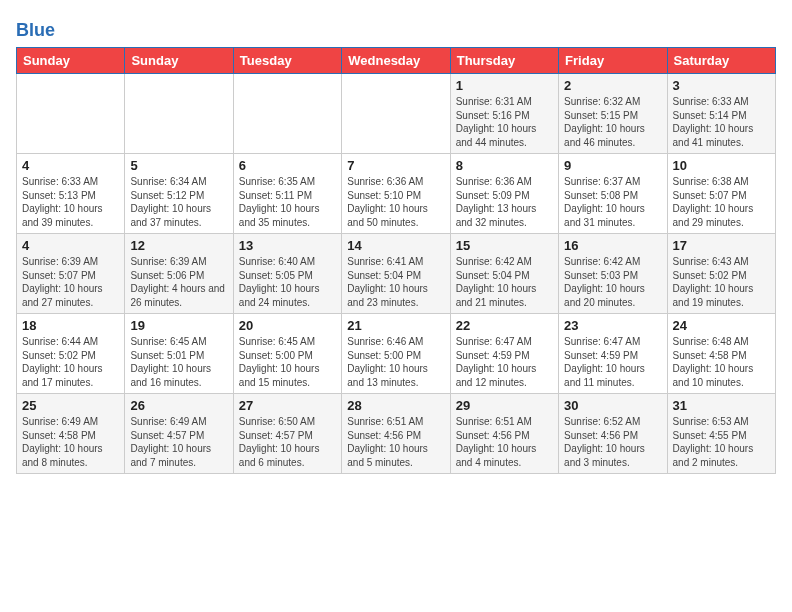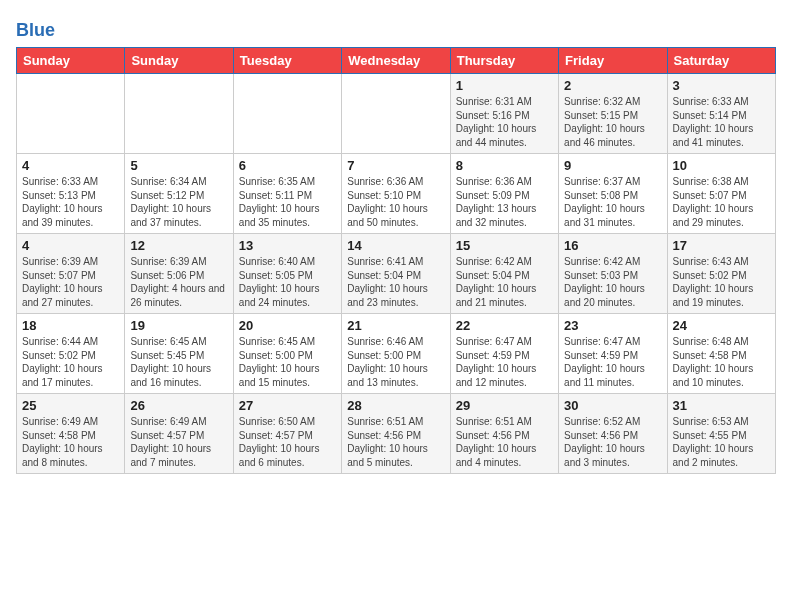--- a/index.html
+++ b/index.html
@@ -198,21 +198,21 @@
           <div class="cell-info"><span>Sunrise: 6:43 AM</span><br><span>Sunset: 5:02 PM</span><br><span>Daylight: 10 hours and 19 minutes.</span></div>
         </td>
       </tr>
       <tr>
         <td>
           <div class="cell-day">18</div>
           <div class="cell-info"><span>Sunrise: 6:44 AM</span><br><span>Sunset: 5:02 PM</span><br><span>Daylight: 10 hours and 17 minutes.</span></div>
         </td>
         <td>
           <div class="cell-day">19</div>
-          <div class="cell-info"><span>Sunrise: 6:45 AM</span><br><span>Sunset: 5:45 PM</span><br><span>Daylight: 10 hours and 16 minutes.</span></div>
+          <div class="cell-info"><span>Sunrise: 6:45 AM</span><br><span>Sunset: 5:01 PM</span><br><span>Daylight: 10 hours and 16 minutes.</span></div>
         </td>
         <td>
           <div class="cell-day">20</div>
           <div class="cell-info"><span>Sunrise: 6:45 AM</span><br><span>Sunset: 5:00 PM</span><br><span>Daylight: 10 hours and 15 minutes.</span></div>
         </td>
         <td>
           <div class="cell-day">21</div>
           <div class="cell-info"><span>Sunrise: 6:46 AM</span><br><span>Sunset: 5:00 PM</span><br><span>Daylight: 10 hours and 13 minutes.</span></div>
         </td>
         <td>

